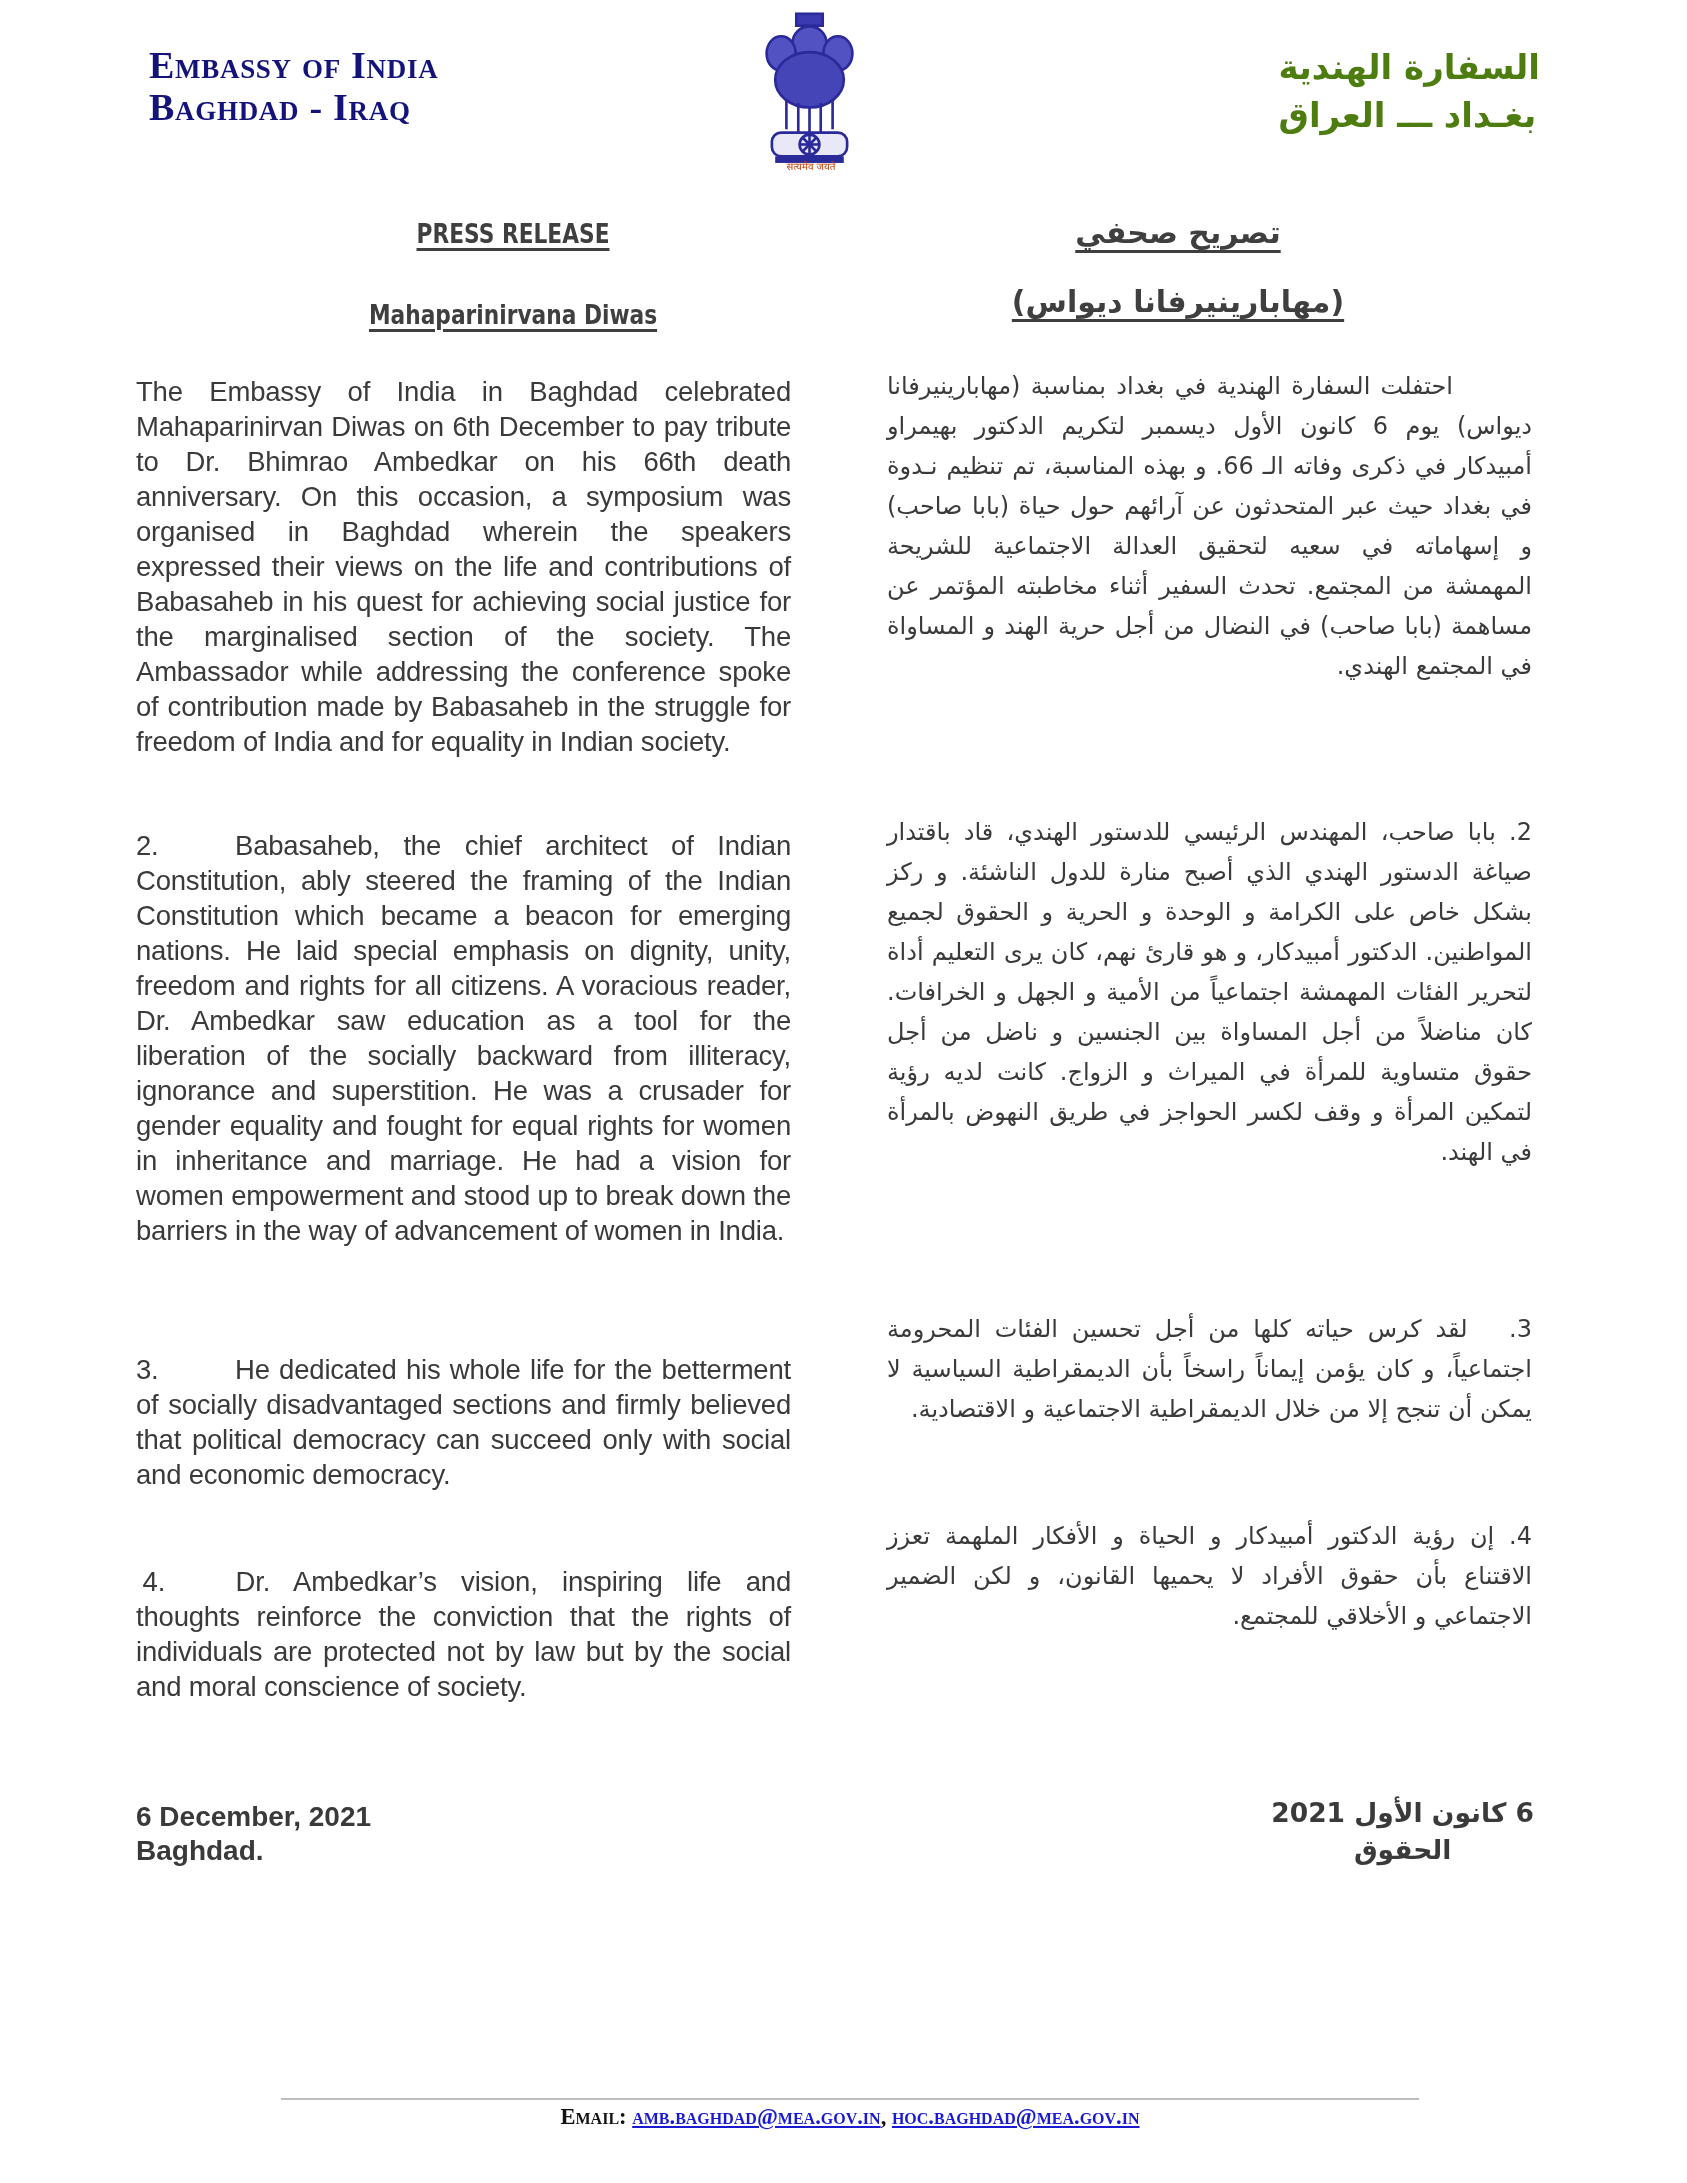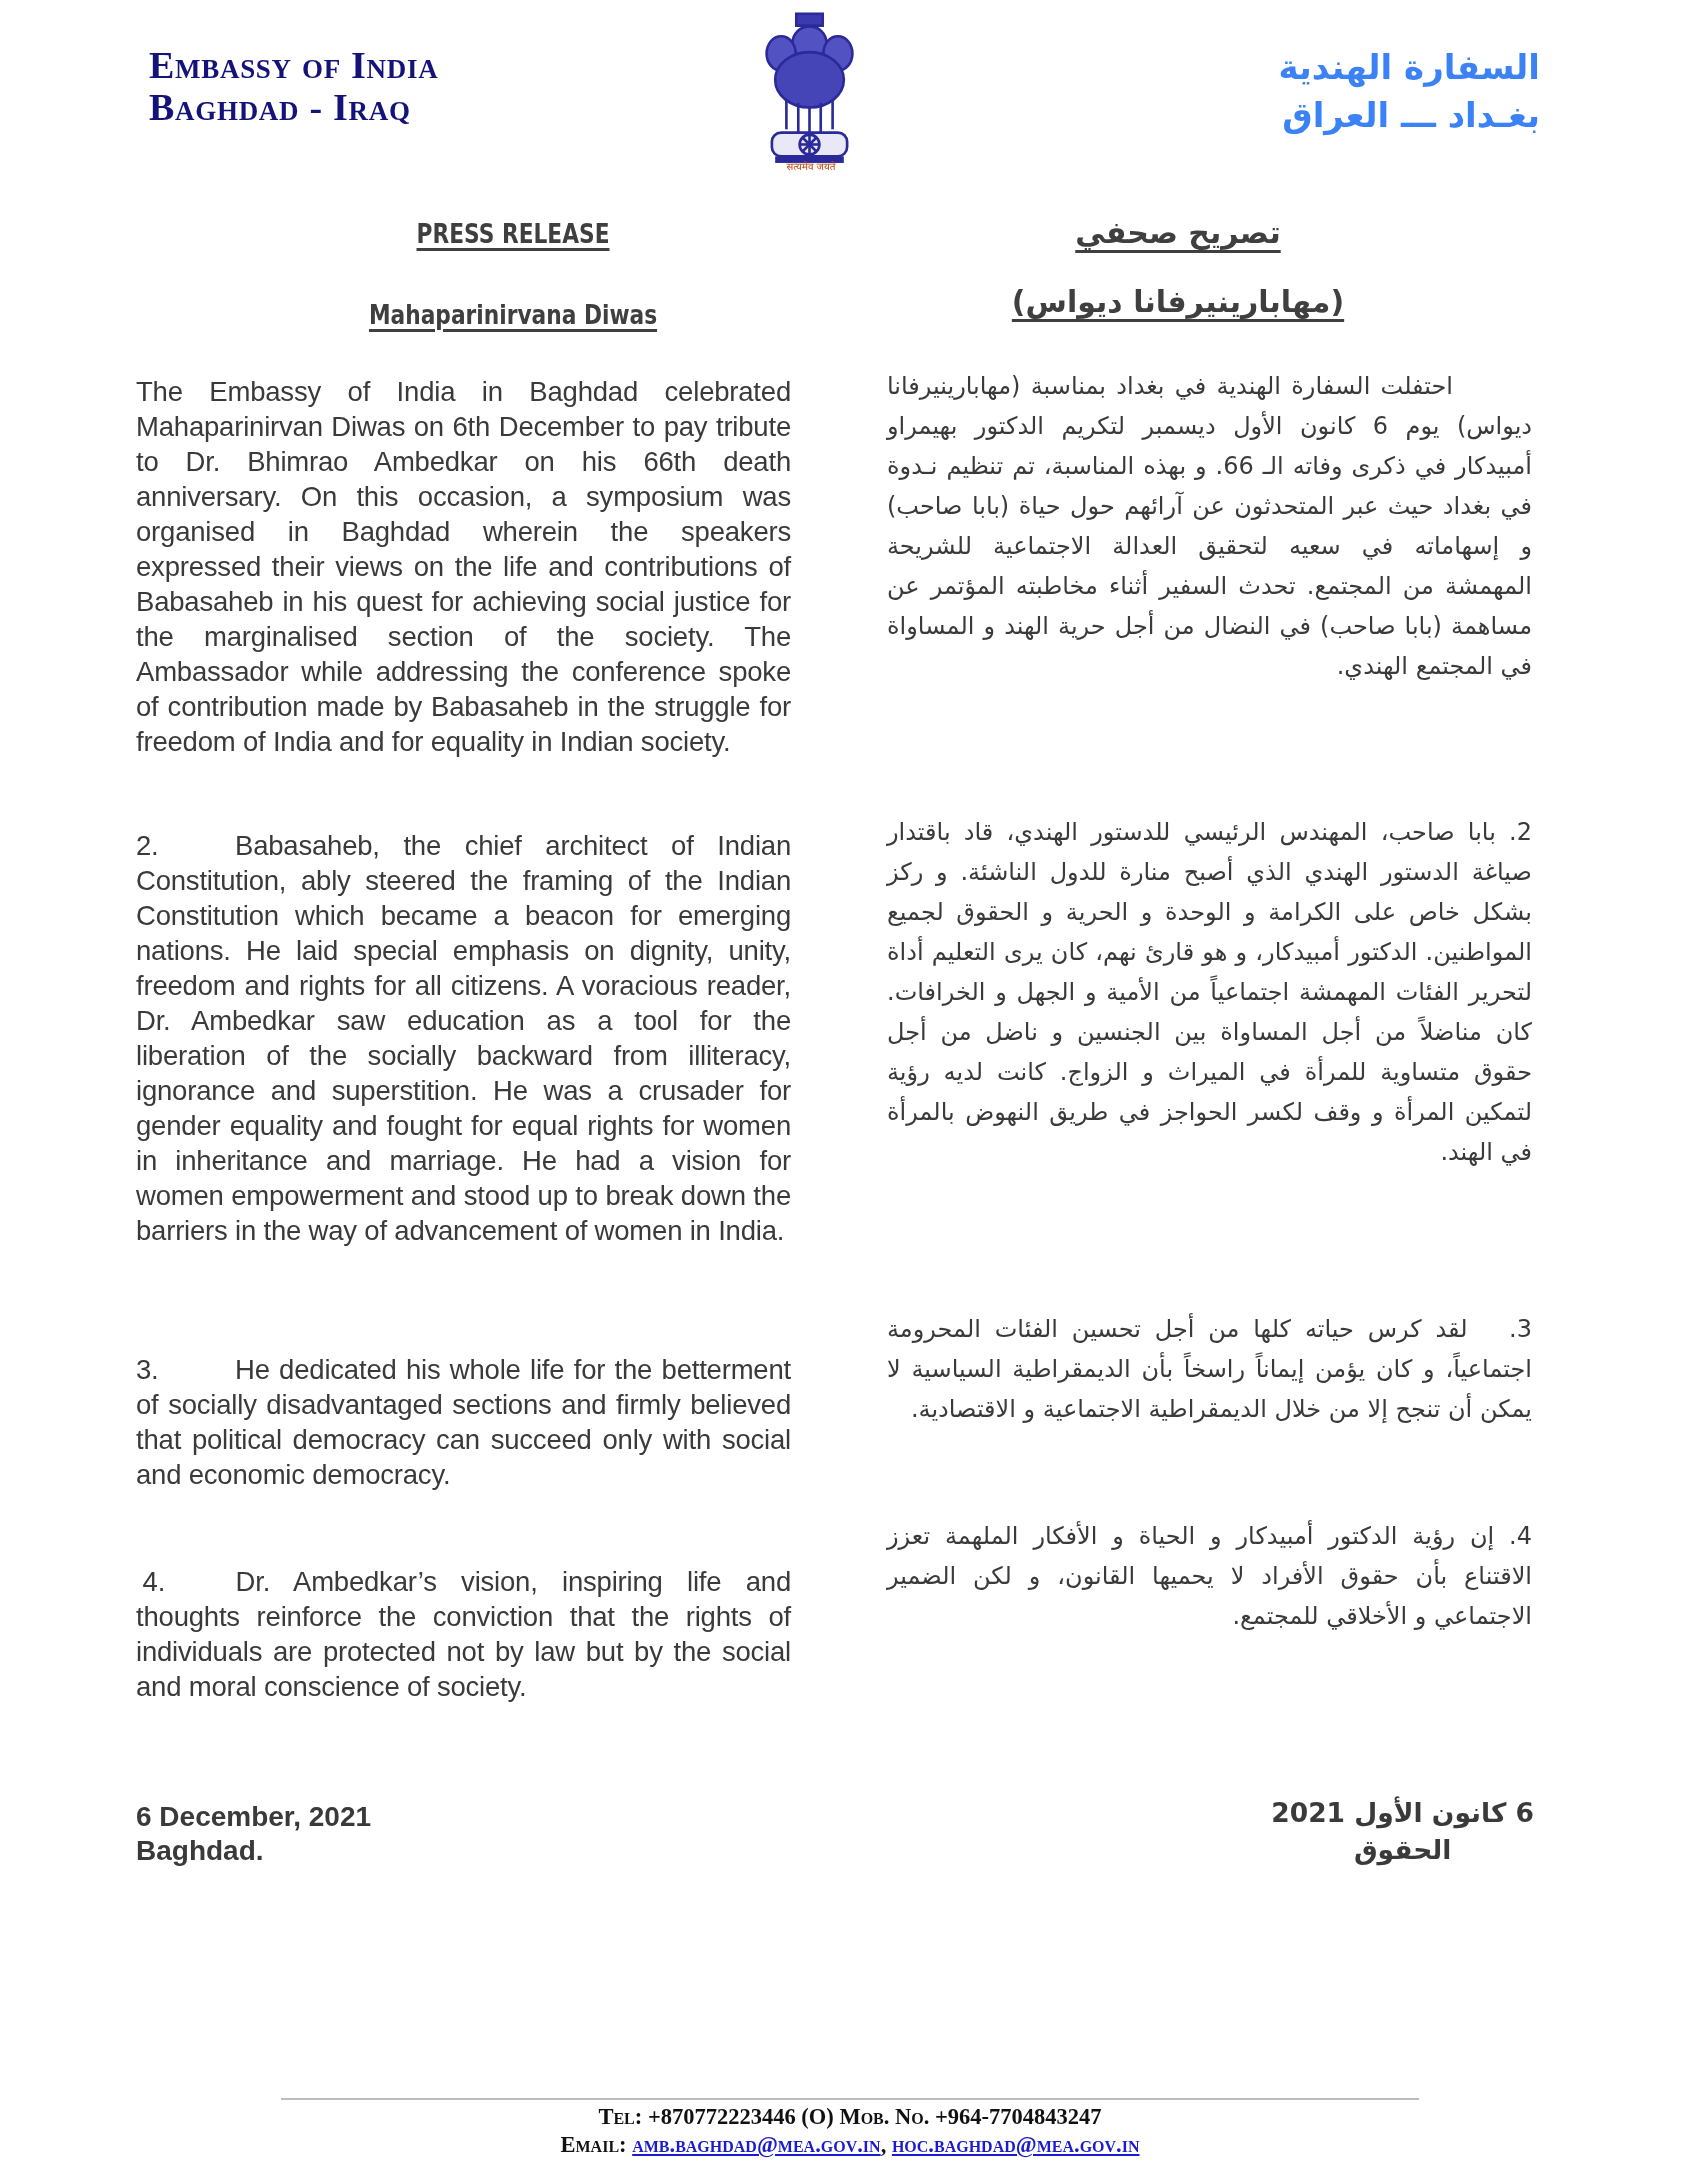--- a/index.html
+++ b/index.html
@@ -1,20 +1,20 @@
 <!DOCTYPE html>
 <html style="font-size:10.6px"><head>
 <meta charset="utf-8">
 <style>
   html, body { margin:0; padding:0; background:#ffffff; }
   body { width:1687px; height:2183px; position:relative; overflow:hidden; font-family:"Liberation Sans", sans-serif; color:#3a3a3a; }
 
   .hdr-en { position:absolute; left:149px; top:44px; color:#14137a; font-family:"Liberation Serif", serif; font-weight:bold; font-variant:small-caps; font-size:38px; line-height:42px; letter-spacing:0.7px; }
   .hdr-en div { white-space:nowrap; }
-  .hdr-ar { position:absolute; right:147px; top:43px; color:#3b82f6; font-family:"DejaVu Sans", sans-serif; font-weight:bold; font-size:34px; line-height:48px; text-align:right; direction:rtl; }
+  .hdr-ar { position:absolute; right:147px; top:43px; color:#4d7c0f; font-family:"DejaVu Sans", sans-serif; font-weight:bold; font-size:34px; line-height:48px; text-align:left; direction:rtl; }
   .emblem { position:absolute; left:760px; top:6.6px; width:99px; height:172px; }
   .motto { position:absolute; left:748px; top:159px; width:126px; text-align:center; font-size:10px; color:#c2410c; font-family:"DejaVu Sans", sans-serif; }
 
   .col-en { position:absolute; left:136px; width:655px; }
   .col-ar { position:absolute; left:887px; width:645px; direction:rtl; text-align:justify; }
 
   .title-en { position:absolute; font-family:"DejaVu Sans", sans-serif; font-weight:bold; font-size:26.5px; text-decoration:underline; text-decoration-thickness:2.6px; text-underline-offset:5.3px; color:#3f3f3f; transform:scaleX(0.82); transform-origin:center; width:662px; text-align:center; left:182px; }
   .title-ar { position:absolute; font-family:"DejaVu Sans", sans-serif; font-weight:bold; font-size:30px; text-decoration:underline; text-decoration-thickness:3.3px; text-underline-offset:6.6px; color:#3f3f3f; direction:rtl; width:662px; text-align:center; left:847px; }
 
   .para-en { font-size:27.5px; line-height:35px; text-align:justify; margin:0; letter-spacing:-0.2px; }
@@ -102,23 +102,17 @@
   <div>Baghdad.</div>
 </div>
 <div class="date-ar">
   <div>6 كانون الأول 2021</div>
   <div>الحقوق</div>
 </div>
 
 <div class="footer-rule"></div>
 <div class="footer">
   <div>
-    <span>Tel:</span>
-    <span>+870772223446 (O)</span>
-    <span>Mob. No.</span>
-    <span>+964-7704843247</span>
-  </div>
-  <div>
     <span>Email:</span>
     <a>amb.baghdad@mea.gov.in</a>, <a>hoc.baghdad@mea.gov.in</a>
   </div>
 </div>
 
 
 </body></html>

